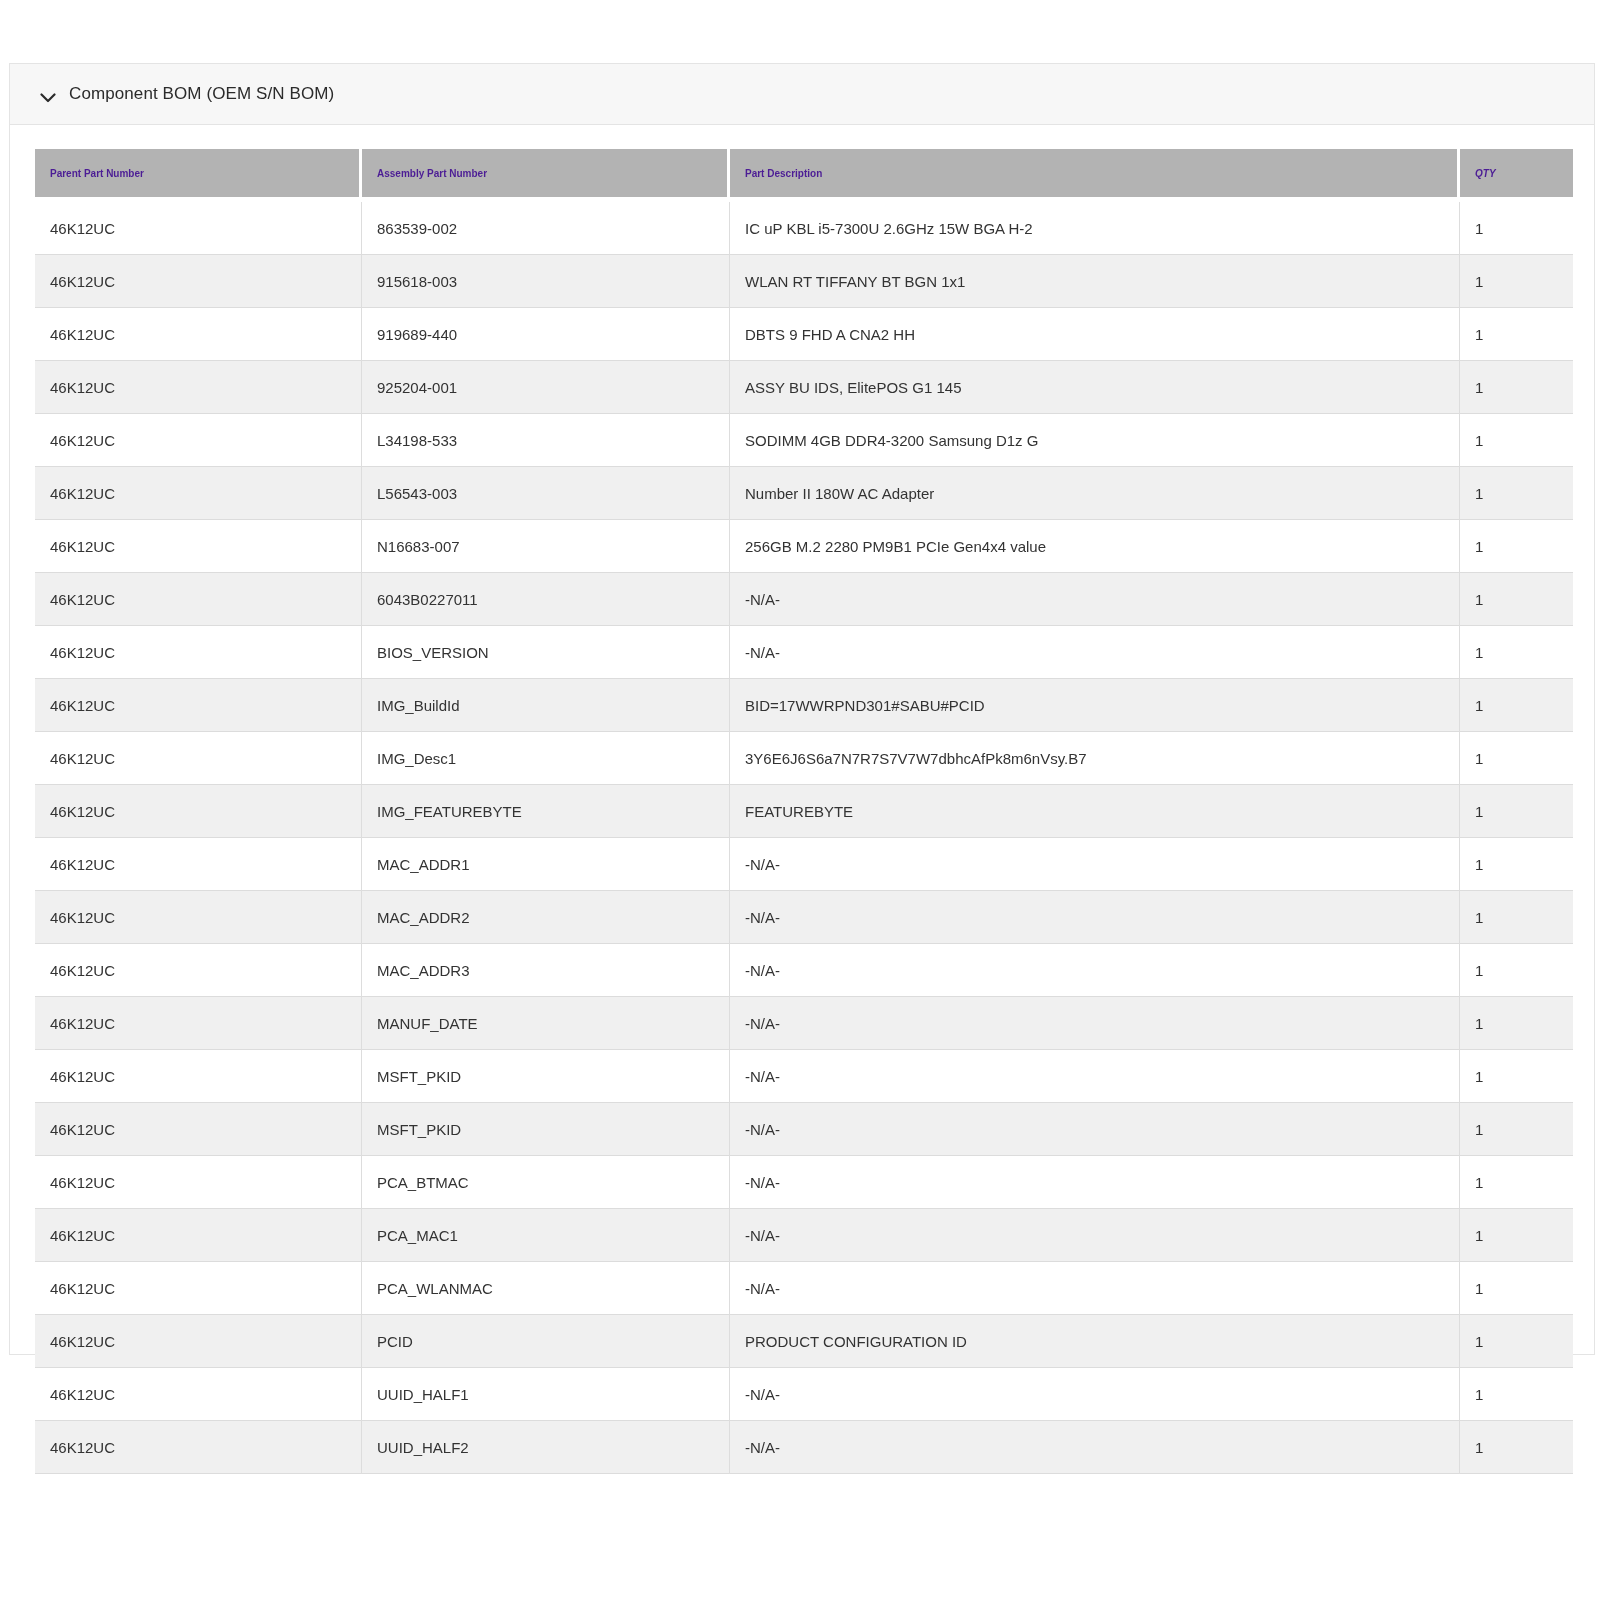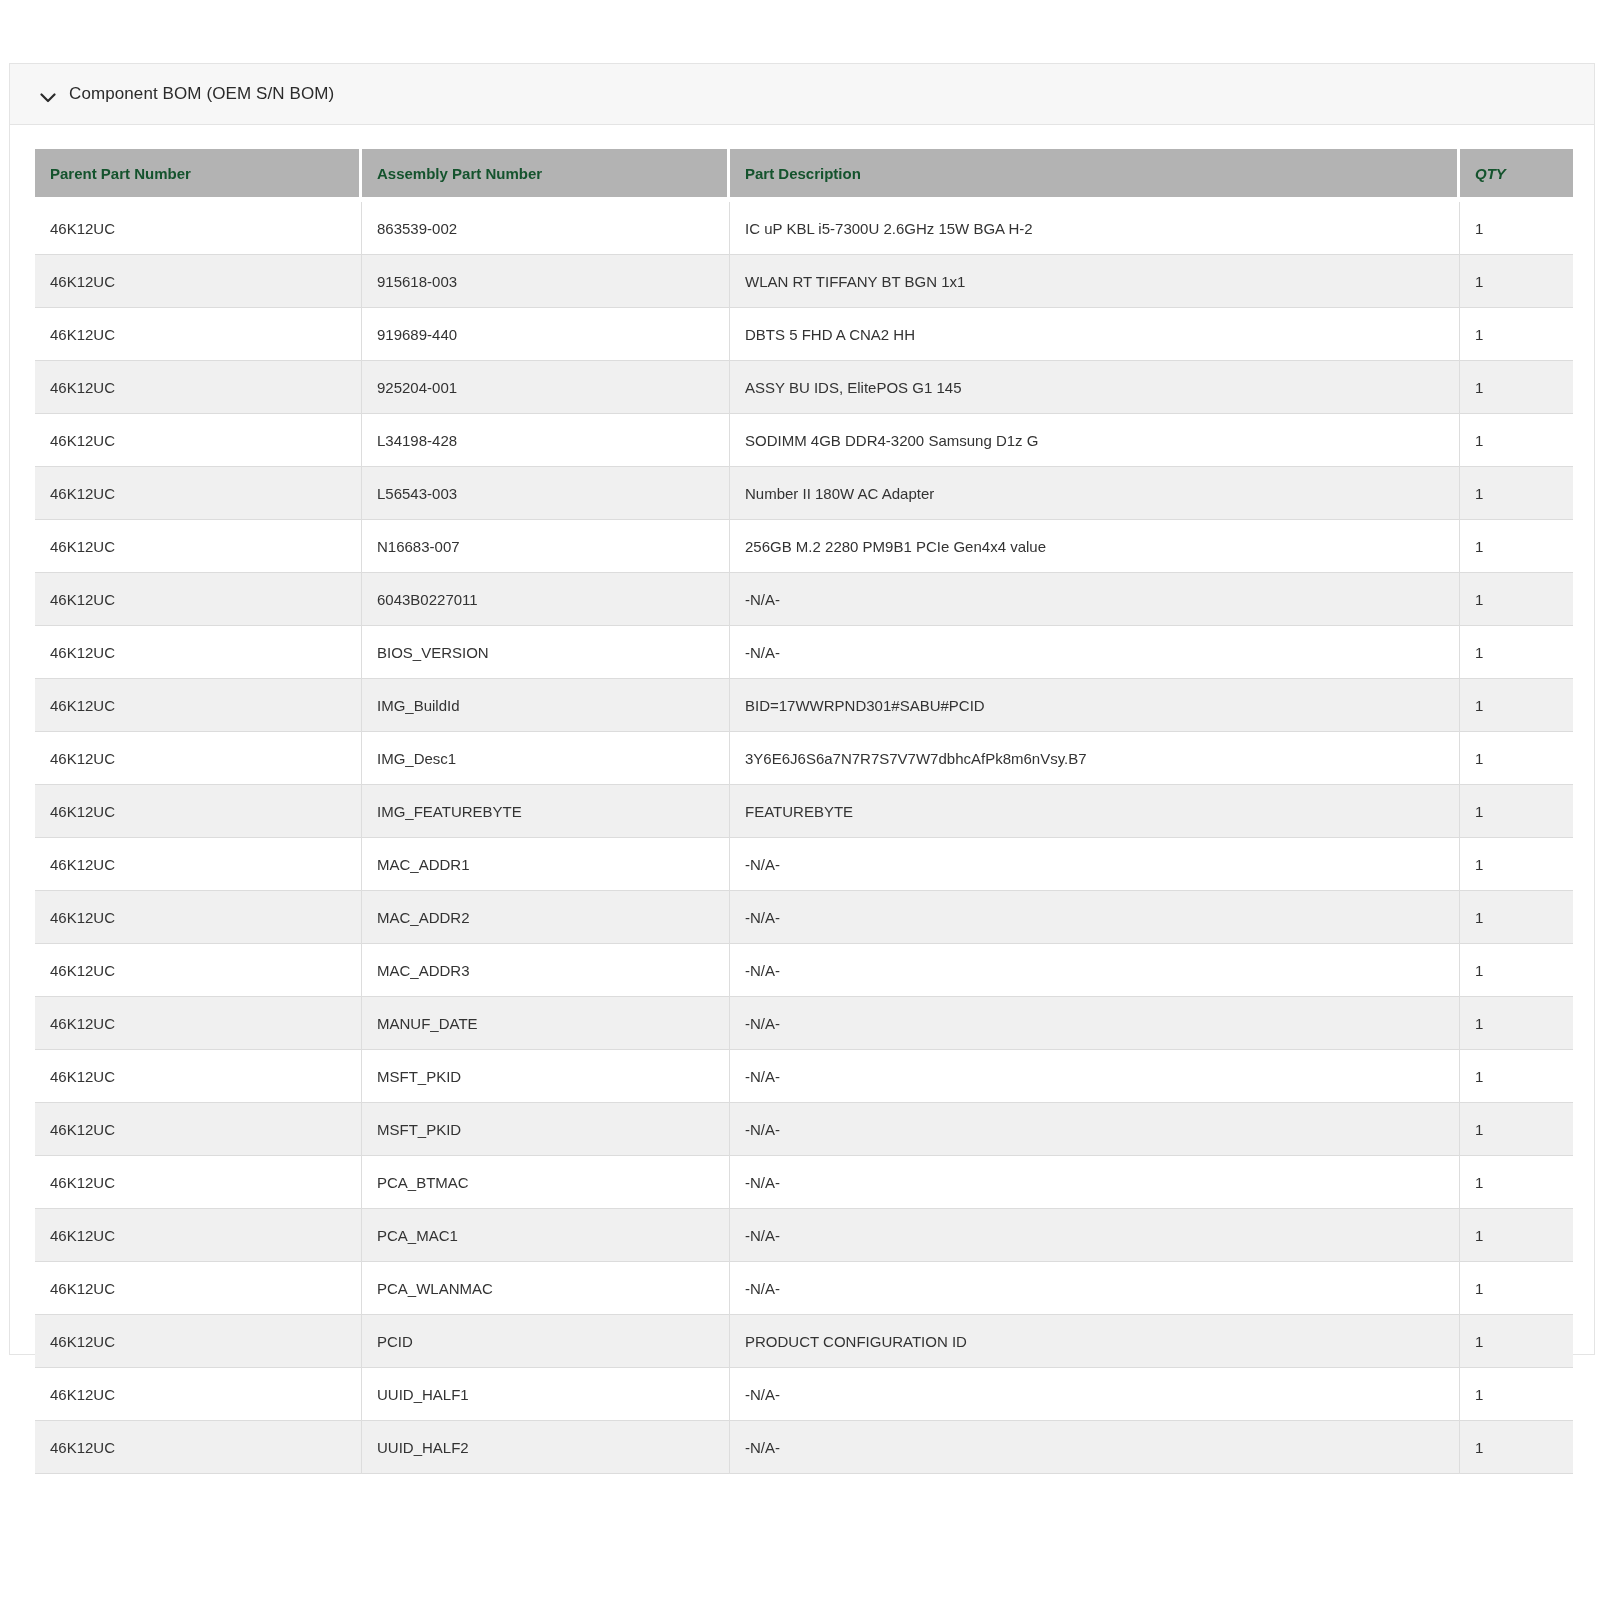--- a/index.html
+++ b/index.html
@@ -51,22 +51,22 @@
     border-spacing: 0;
     table-layout: fixed;
     width: 1538px;
   }
   col.c-parent   { width: 327px; }
   col.c-assembly { width: 368px; }
   col.c-desc     { width: 730px; }
   col.c-qty      { width: 113px; }
   table.bom thead th {
     background: #b3b3b3;
-    color: #14532d;
-    font-size: 15px;
+    color: #4c1d95;
+    font-size: 10px;
     font-weight: bold;
     text-align: left;
     height: 53px;
     padding: 0 10px 0 15px;
     box-sizing: border-box;
     border-right: 3px solid #ffffff;
     border-bottom: 5px solid #ffffff;
     vertical-align: middle;
   }
   table.bom thead th:last-child {
@@ -133,32 +133,32 @@
           </tr>
           <tr>
             <td>46K12UC</td>
             <td>915618-003</td>
             <td>WLAN RT TIFFANY BT BGN 1x1</td>
             <td>1</td>
           </tr>
           <tr>
             <td>46K12UC</td>
             <td>919689-440</td>
-            <td>DBTS 5 FHD A CNA2 HH</td>
+            <td>DBTS 9 FHD A CNA2 HH</td>
             <td>1</td>
           </tr>
           <tr>
             <td>46K12UC</td>
             <td>925204-001</td>
             <td>ASSY BU IDS, ElitePOS G1 145</td>
             <td>1</td>
           </tr>
           <tr>
             <td>46K12UC</td>
-            <td>L34198-428</td>
+            <td>L34198-533</td>
             <td>SODIMM 4GB DDR4-3200 Samsung D1z G</td>
             <td>1</td>
           </tr>
           <tr>
             <td>46K12UC</td>
             <td>L56543-003</td>
             <td>Number II 180W AC Adapter</td>
             <td>1</td>
           </tr>
           <tr>

